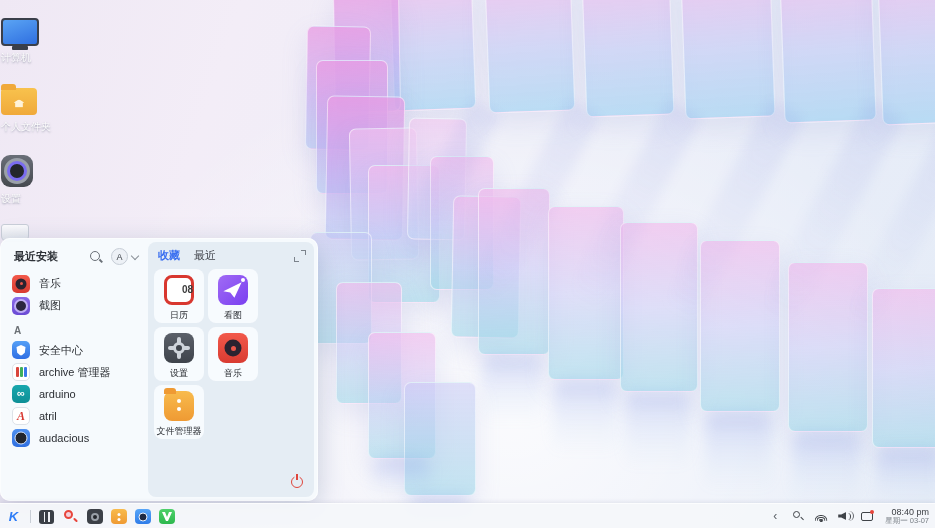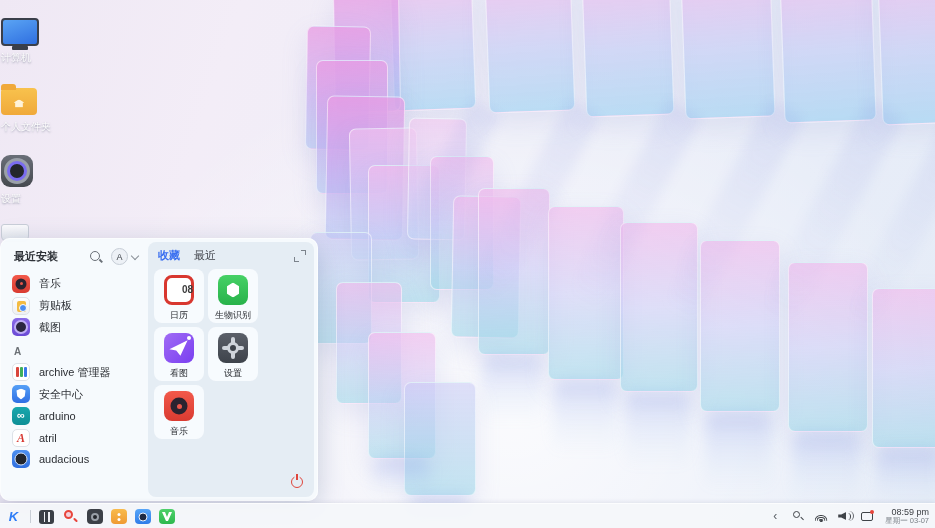--- a/index.html
+++ b/index.html
@@ -249,46 +249,39 @@
       </span>
     </div>
     <div class="sm-list">
       <div class="sm-item">
         <span class="ai ai-music">
             <span class="ai-dot"></span>
           </span>
         <span class="txt">音乐</span>
       </div>
       <div class="sm-item">
-        <span class="ai ai-clipboard">
-            <span class="pad"></span>
-            <span class="dot"></span>
-          </span>
-        <span class="txt">剪贴板</span>
-      </div>
-      <div class="sm-item">
         <span class="ai ai-screenshot">
             <span class="ai-dot"></span>
           </span>
         <span class="txt">截图</span>
       </div>
       <div class="sm-section">A</div>
+      <div class="sm-item">
+        <span class="ai ai-security">
+            <span class="shield"></span>
+          </span>
+        <span class="txt">安全中心</span>
+      </div>
       <div class="sm-item">
         <span class="ai ai-archive">
             <span class="b b1"></span>
             <span class="b b2"></span>
             <span class="b b3"></span>
           </span>
         <span class="txt">archive 管理器</span>
-      </div>
-      <div class="sm-item">
-        <span class="ai ai-security">
-            <span class="shield"></span>
-          </span>
-        <span class="txt">安全中心</span>
       </div>
       <div class="sm-item">
         <span class="ai ai-arduino">∞</span>
         <span class="txt">arduino</span>
       </div>
       <div class="sm-item">
         <span class="ai ai-atril">A</span>
         <span class="txt">atril</span>
       </div>
       <div class="sm-item">
@@ -305,45 +298,46 @@
       <span class="sm-tab active">收藏</span>
       <span class="sm-tab">最近</span>
       <span class="expand-ic"></span>
     </div>
     <div class="tile-grid">
       <div class="tile">
         <span class="tic tic-calendar">08</span>
         <span class="tlabel">日历</span>
       </div>
       <div class="tile">
-        <span class="tic tic-bio">
-            <span class="hex"></span>
-          </span>
-        <span class="tlabel">生物识别</span>
-      </div>
-      <div class="tile">
         <span class="tic tic-viewer">
             <span class="plane"></span>
             <span class="spark"></span>
           </span>
         <span class="tlabel">看图</span>
       </div>
       <div class="tile">
         <span class="tic tic-settings">
             <span class="stub-v"></span>
             <span class="stub-h"></span>
             <span class="ring"></span>
           </span>
         <span class="tlabel">设置</span>
       </div>
       <div class="tile">
         <span class="tic tic-music">
             <span class="disc"></span>
           </span>
         <span class="tlabel">音乐</span>
+      </div>
+      <div class="tile">
+        <span class="tic tic-files">
+            <span class="d1"></span>
+            <span class="d2"></span>
+          </span>
+        <span class="tlabel">文件管理器</span>
       </div>
     </div>
     <span class="power-btn">
         <span class="ring"></span>
         <span class="bar"></span>
       </span>
   </div>
 </div>
 
 <div class="taskbar">
@@ -369,17 +363,17 @@
     <span class="tri vol">
         <span class="body"></span>
         <span class="w1"></span>
         <span class="w2"></span>
       </span>
     <span class="tri noti">
         <span class="scr"></span>
         <span class="badge"></span>
       </span>
     <span class="clock">
-      <div class="time">08:59 pm</div>
+      <div class="time">08:40 pm</div>
       <div class="date">星期一 03-07</div>
     </span>
   </div>
 </div>
 
 </body></html>

